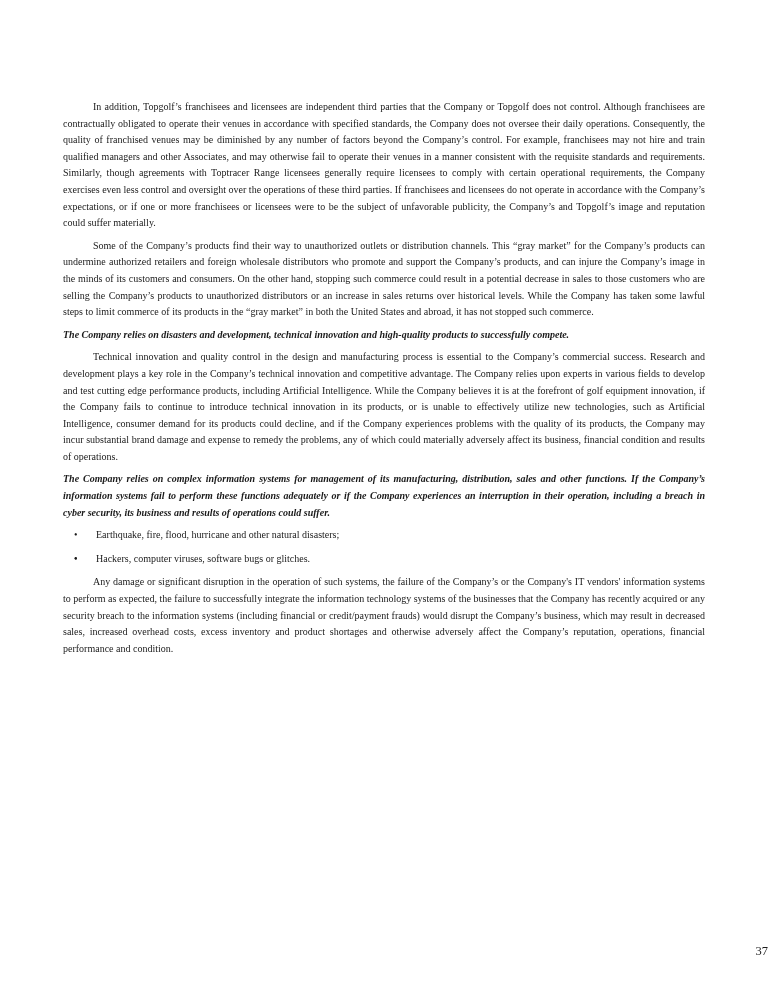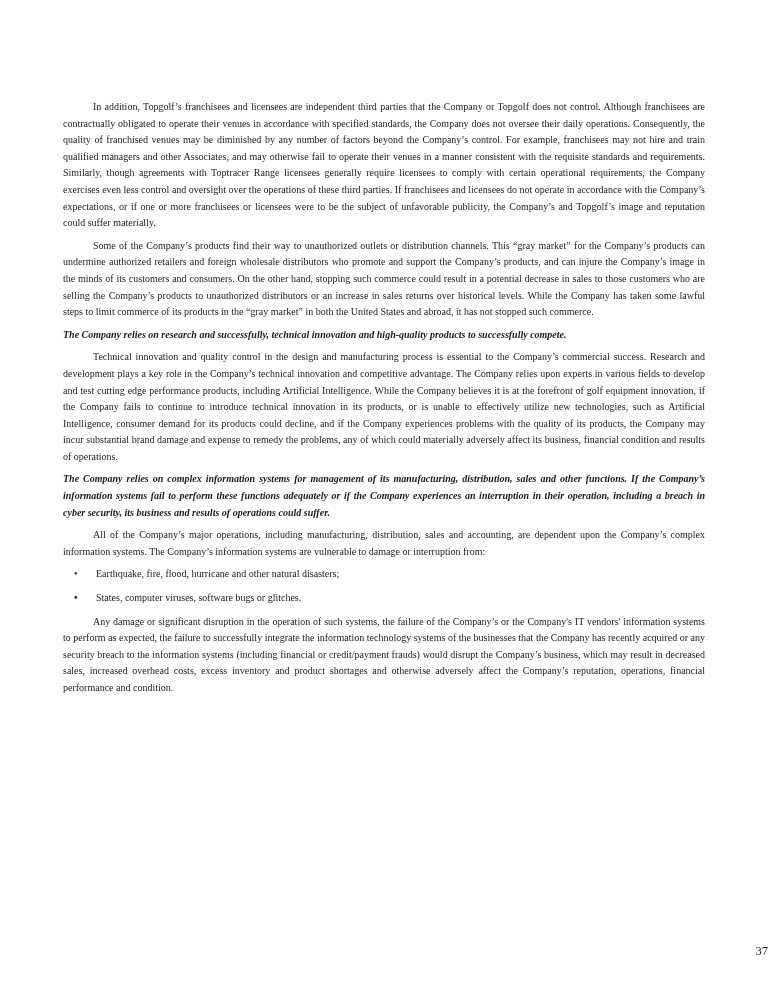--- a/index.html
+++ b/index.html
@@ -19,35 +19,34 @@
     position: absolute; left: 0; width: 768px; top: 944px; text-align: right;
     font-family: "Liberation Serif", serif; font-size: 12.5px; color: #1a1a1a;
   }
 </style>
 </head>
 <body>
 
 <div class="page">
   <p class="body-para">In addition, Topgolf’s franchisees and licensees are independent third parties that the Company or Topgolf does not control. Although franchisees are contractually obligated to operate their venues in accordance with specified standards, the Company does not oversee their daily operations. Consequently, the quality of franchised venues may be diminished by any number of factors beyond the Company’s control. For example, franchisees may not hire and train qualified managers and other Associates, and may otherwise fail to operate their venues in a manner consistent with the requisite standards and requirements. Similarly, though agreements with Toptracer Range licensees generally require licensees to comply with certain operational requirements, the Company exercises even less control and oversight over the operations of these third parties. If franchisees and licensees do not operate in accordance with the Company’s expectations, or if one or more franchisees or licensees were to be the subject of unfavorable publicity, the Company’s and Topgolf’s image and reputation could suffer materially.</p>
   <p class="body-para">Some of the Company’s products find their way to unauthorized outlets or distribution channels. This “gray market” for the Company’s products can undermine authorized retailers and foreign wholesale distributors who promote and support the Company’s products, and can injure the Company’s image in the minds of its customers and consumers. On the other hand, stopping such commerce could result in a potential decrease in sales to those customers who are selling the Company’s products to unauthorized distributors or an increase in sales returns over historical levels. While the Company has taken some lawful steps to limit commerce of its products in the “gray market” in both the United States and abroad, it has not stopped such commerce.</p>
-  <p class="heading">The Company relies on research and successfully, technical innovation and high-quality products to successfully compete.</p>
+  <p class="heading">The Company relies on disasters and development, technical innovation and high-quality products to successfully compete.</p>
   <p class="body-para">Technical innovation and quality control in the design and manufacturing process is essential to the Company’s commercial success.  Research and development plays a key role in the Company’s technical innovation and competitive advantage. The Company relies upon experts in various fields to develop and test cutting edge performance products, including Artificial Intelligence. While the Company believes it is at the forefront of golf equipment innovation, if the Company fails to continue to introduce technical innovation in its products, or is unable to effectively utilize new technologies, such as Artificial Intelligence, consumer demand for its products could decline, and if the Company experiences problems with the quality of its products, the Company may incur substantial brand damage and expense to remedy the problems, any of which could materially adversely affect its business, financial condition and results of operations.</p>
   <p class="heading">The Company relies on complex information systems for management of its manufacturing, distribution, sales and other functions. If the Company’s information systems fail to perform these functions adequately or if the Company experiences an interruption in their operation, including a breach in cyber security, its business and results of operations could suffer.</p>
-  <p class="body-para">All of the Company’s major operations, including manufacturing, distribution, sales and accounting, are dependent upon the Company’s complex information systems. The Company’s information systems are vulnerable to damage or interruption from:</p>
 
   <ul class="bullets">
     <li>
       <span class="bullet">•</span>
       <span>Earthquake, fire, flood, hurricane and other natural disasters;</span>
     </li>
     <li>
       <span class="bullet">•</span>
     </li>
     <li>
       <span class="bullet">•</span>
-      <span>States, computer viruses, software bugs or glitches.</span>
+      <span>Hackers, computer viruses, software bugs or glitches.</span>
     </li>
   </ul>
 
   <p class="body-para">Any damage or significant disruption in the operation of such systems, the failure of the Company’s or the Company's IT vendors' information systems to perform as expected, the failure to successfully integrate the information technology systems of the businesses that the Company has recently acquired or any security breach to the information systems (including financial or credit/payment frauds) would disrupt the Company’s business, which may result in decreased sales, increased overhead costs, excess inventory and product shortages and otherwise adversely affect the Company’s reputation, operations, financial performance and condition.</p>
 </div>
 
 <div class="page-number">37</div>
 
 </body></html>

